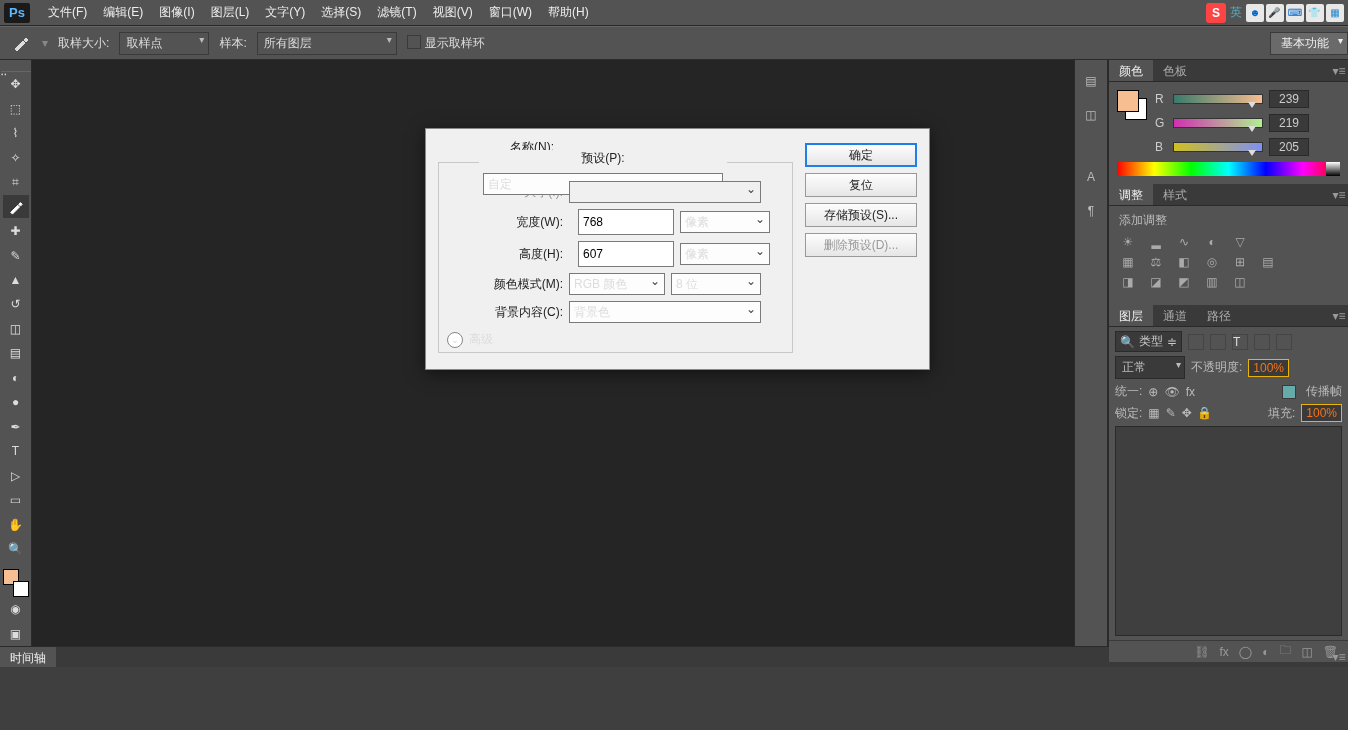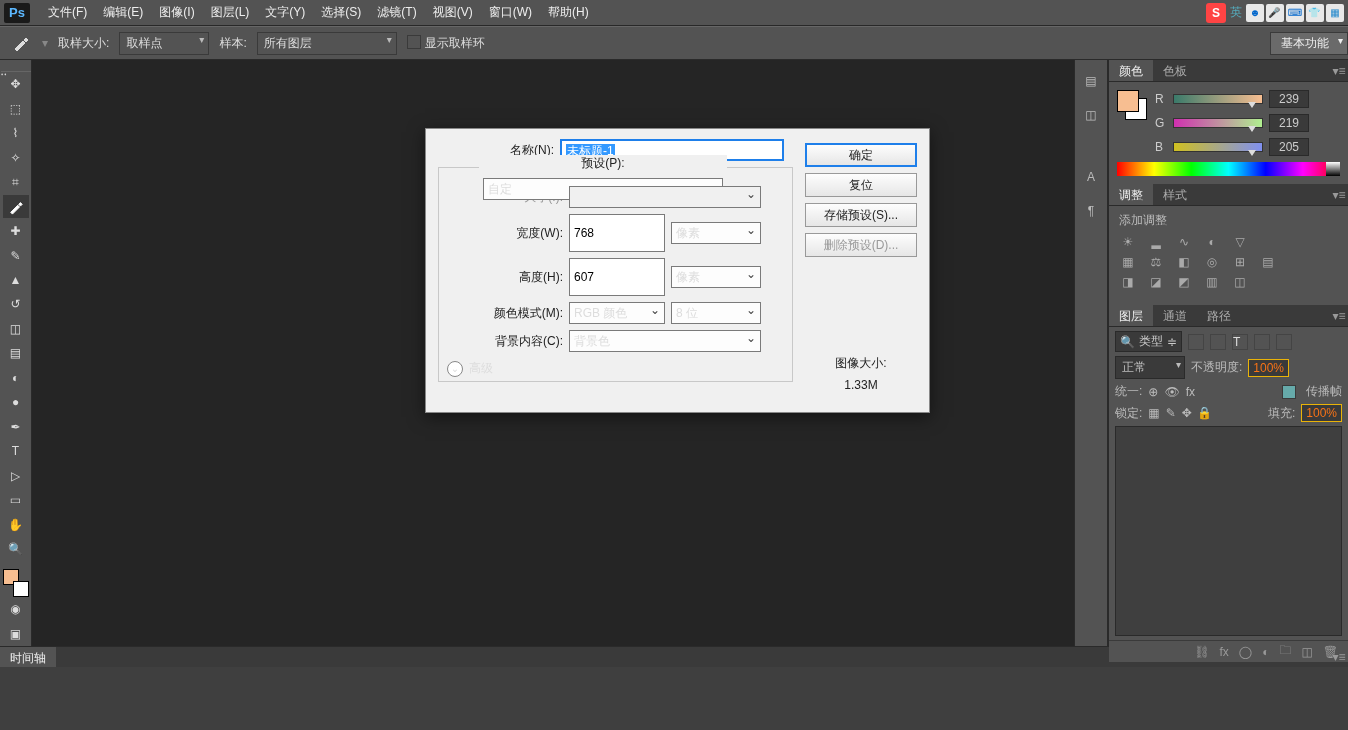--- a/index.html
+++ b/index.html
@@ -89,21 +89,21 @@
 .tl-body { height:66px; background:#3f3f3f;}
 
 
 .dlg { position:absolute; left:425; top:128px; left:425px; width:505px; background:#f0f0f0; border:1px solid #888; box-shadow:0 4px 16px rgba(0,0,0,.5);}
 .dlg-title { height:24px; background:#f0f0f0; display:flex; align-items:center; padding:0 8px; font-size:12px; color:#222;}
 .dlg-title .x { margin-left:auto; color:#333; cursor:pointer; font-size:14px;}
 .dlg-body { display:flex; padding:10px 12px 16px; gap:12px;}
 .dlg-form { flex:1;}
 .dlg-row { display:flex; align-items:center; margin-bottom:6px; gap:6px;}
 .dlg-label { width:116px; text-align:right; color:#222; }
-.dlg-input { border:1px solid #7a7a7a; padding:18px 4px; background:#fff; color:#000; height:18px;}
+.dlg-input { border:1px solid #7a7a7a; padding:12px 4px; background:#fff; color:#000; height:18px;margin-left:9px;}
 .dlg-select { border:1px solid #7a7a7a; background:#fdfdfd; height:22px; position:relative; padding:2px 18px 2px 4px;}
 .dlg-select::after{content:"⌄"; position:absolute; right:4px; top:0px; color:#444;}
 .name-input { width:224px; border:2px solid #1e7fea; background:#fff; color:#000; height:22px; padding:2px 4px;}
 .name-input .seltext{background:#3399ff;color:#fff;padding:0 1px;}
 .fieldset { border:1px solid #c8c8c8; padding:10px 8px 4px; margin-top:2px; position:relative;}
 .fieldset .preset-row{position:absolute;top:-13px;left:40px;background:#f0f0f0;padding:0 4px;display:flex;align-items:center;gap:6px;flex-direction:column;}
 .adv-row { display:flex; align-items:center; gap:6px; margin-top:8px;}
 .adv-toggle { width:16px;height:16px;border:1px solid #888;border-radius:50%;display:flex;align-items:center;justify-content:center;font-size:10px;background:#fff;}
 .dlg-buttons { width:112px; display:flex; flex-direction:column; gap:6px; margin-top:4px;}
 .dlg-btn { background:linear-gradient(#fdfdfd,#e6e6e6); border:1px solid #999; height:24px; display:flex; align-items:center; justify-content:center; color:#222;}
@@ -348,21 +348,20 @@
   </div>
   <div class="tl-body"></div>
 
 </div>
 
 <div class="dlg">
   <div class="dlg-body">
     <div class="dlg-form">
       <div class="dlg-row">
         <div class="dlg-label">名称(N):</div>
-        <div class="name-input"><span class="seltext">未标题-1</span></div>
       </div>
 
       <div class="fieldset">
         <div class="preset-row">
           <span class="dlg-label" style="width:auto;">预设(P):</span>
           <div class="dlg-select" style="width:240px;">自定</div>
         </div>
 
         <div class="dlg-row" style="margin-top:8px;">
           <div class="dlg-label" style="color:#999">大小(I):</div>
@@ -392,19 +391,15 @@
           <span>高级</span>
         </div>
       </div>
     </div>
 
     <div class="dlg-buttons">
       <div class="dlg-btn primary">确定</div>
       <div class="dlg-btn">复位</div>
       <div class="dlg-btn">存储预设(S)...</div>
       <div class="dlg-btn disabled">删除预设(D)...</div>
-      <div class="img-size">
-        <div>图像大小:</div>
-        <div>1.33M</div>
-      </div>
     </div>
   </div>
 </div>
 
 </body></html>

